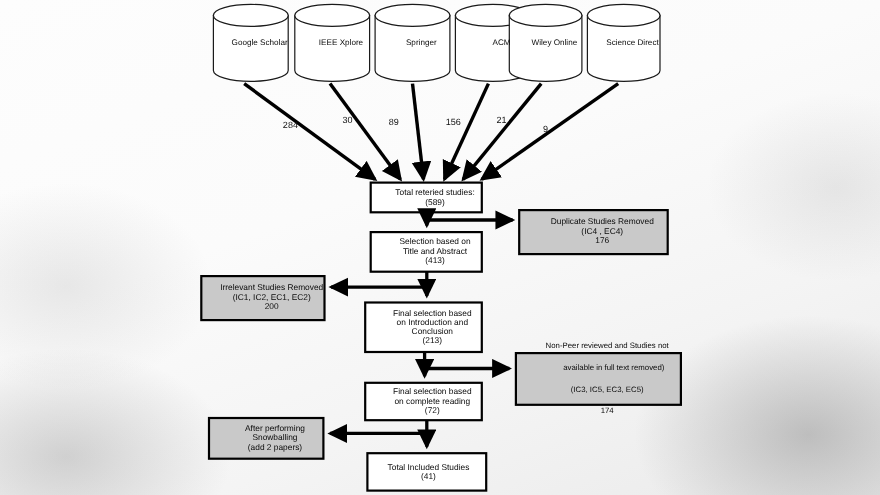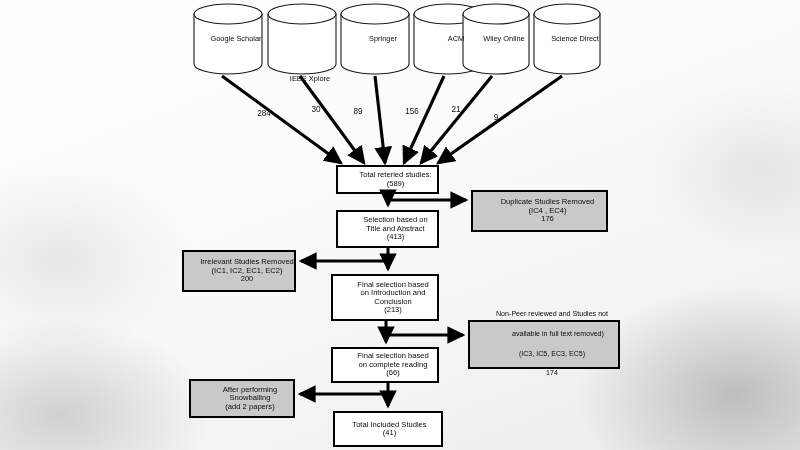--- a/index.html
+++ b/index.html
@@ -127,21 +127,21 @@
       <path d="M388,200 L466,200" marker-end="url(#arrowbig)"></path>
       <path d="M388,261 L301,261" marker-end="url(#arrowbig)"></path>
       <path d="M386,335 L463,335" marker-end="url(#arrowbig)"></path>
       <path d="M388,394 L300,394" marker-end="url(#arrowbig)"></path>
     </g>
   </svg>
 
   <div class="node-text db-label" style="left:194px;top:28px;width:68px;height:22px;">
     <span>Google Scholar</span>
   </div>
-  <div class="node-text db-label" style="left:268px;top:28px;width:68px;height:22px;margin-top:40px;">
+  <div class="node-text db-label" style="left:268px;top:28px;width:68px;height:22px;">
     <span>IEEE Xplore</span>
   </div>
   <div class="node-text db-label" style="left:341px;top:28px;width:68px;height:22px;">
     <span>Springer</span>
   </div>
   <div class="node-text db-label" style="left:414px;top:28px;width:68px;height:22px;">
     <span>ACM</span>
   </div>
   <div class="node-text db-label" style="left:463px;top:28px;width:66px;height:22px;">
     <span>Wiley Online</span>
@@ -168,21 +168,21 @@
   </div>
   <div class="node-text box-label" style="left:332px;top:275px;width:106px;height:45px;">
     <span>Final selection based</span>
     <span>on Introduction and</span>
     <span>Conclusion</span>
     <span>(213)</span>
   </div>
   <div class="node-text box-label" style="left:332px;top:348px;width:106px;height:34px;">
     <span>Final selection based</span>
     <span>on complete reading</span>
-    <span>(66)</span>
+    <span>(72)</span>
   </div>
   <div class="node-text box-label" style="left:334px;top:412px;width:95px;height:34px;">
     <span>Total Included Studies</span>
     <span>(41)</span>
   </div>
 
   <div class="node-text box-label" style="left:472px;top:191px;width:135px;height:40px;">
     <span>Duplicate Studies Removed</span>
     <span>(IC4 , EC4)</span>
     <span>176</span>

